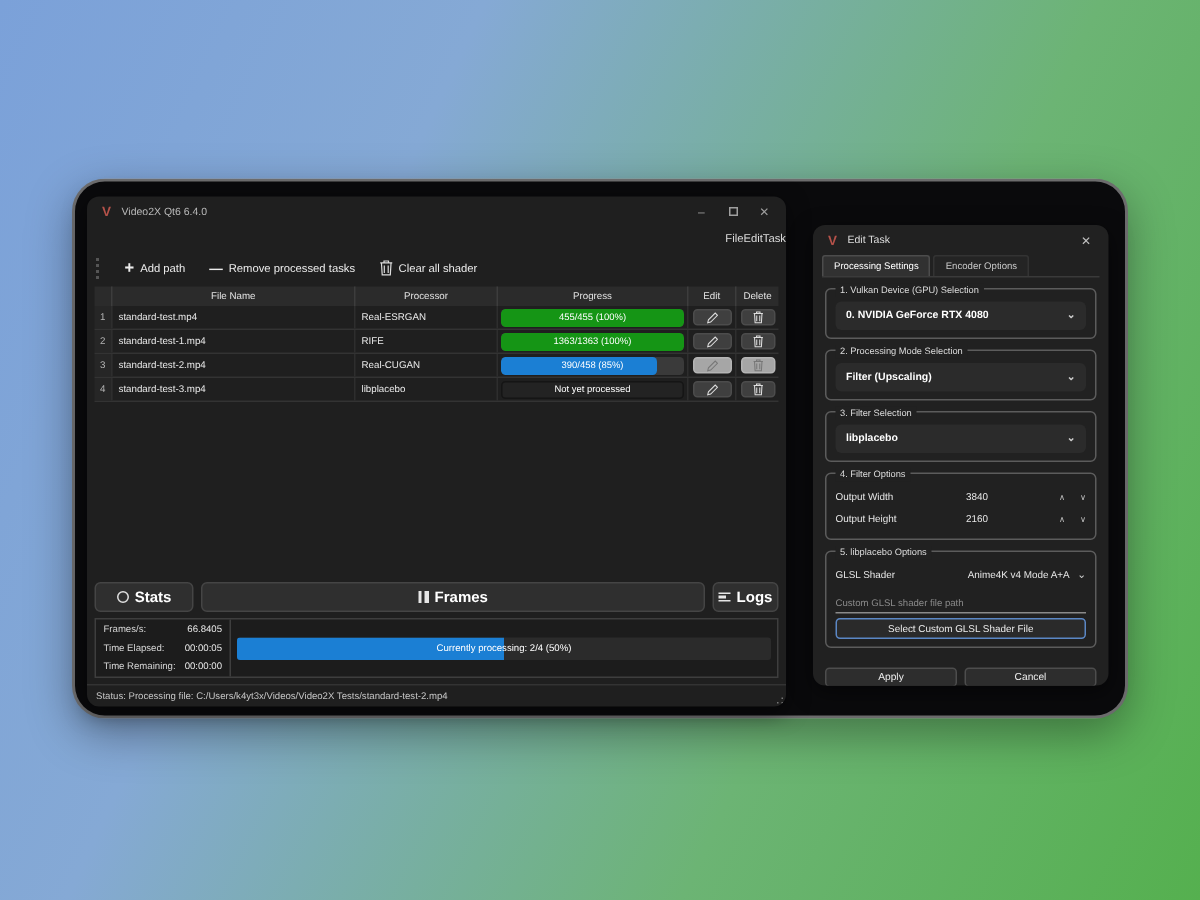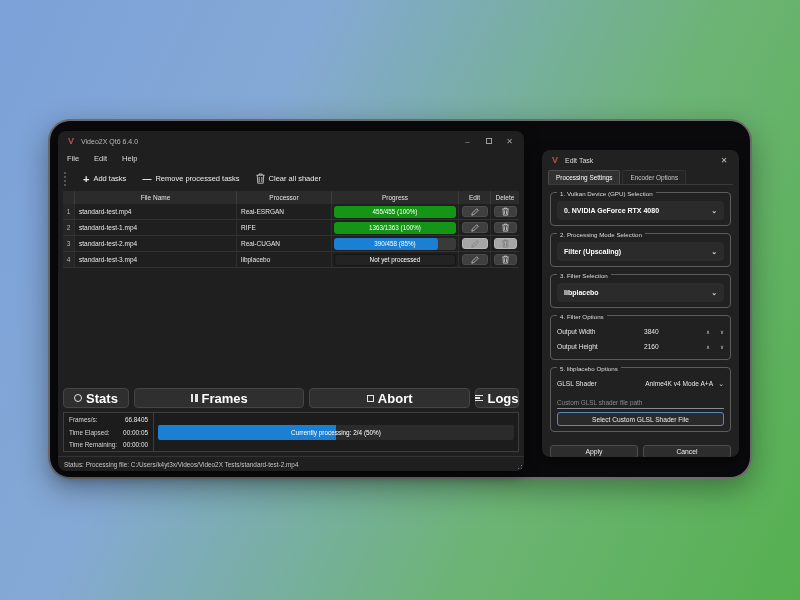--- a/index.html
+++ b/index.html
@@ -21,21 +21,21 @@
     background:#1f1f1f; border-radius:8px; overflow:hidden;
     display:flex; flex-direction:column; color:#e8e8e8;
     box-shadow:0 4px 14px rgba(0,0,0,0.5);
   }
   .titlebar { height:20px; display:flex; align-items:center; padding:0 6px 0 8px; flex:none; }
   .appicon { width:10px; height:10px; color:#b5524a; font-weight:bold; font-size:9px; line-height:10px; text-align:center; flex:none; }
   .titletext { font-size:7px; color:#b9b9b9; margin-left:5px; }
   .winctrls { margin-left:auto; display:flex; align-items:center; gap:4px; }
   .winbtn { width:17px; height:14px; display:flex; align-items:center; justify-content:center; color:#9f9f9f; font-size:8px; }
   .maxglyph { width:6px; height:6px; border:1px solid #9f9f9f; display:block; }
-  .menubar { height:15px; display:flex; align-items:center; gap:15px; padding-left:9px; flex:none; }
+  .menubar { height:15px; display:flex; align-items:center; padding-left:9px; flex:none;justify-content:flex-end; }
   .menuitem { font-size:7.5px; color:#dcdcdc; }
   .toolbar { height:25px; display:flex; align-items:center; gap:16px; padding-left:6px; flex:none; }
   .tb-handle { width:3px; height:14px; border-left:2px dotted #555; flex:none; }
   .tb-item { display:flex; align-items:center; gap:4px; font-size:7.5px; color:#ececec; }
   .tb-plus { font-size:11px; font-weight:bold; line-height:10px; }
   .tb-minus { font-size:9px; font-weight:bold; line-height:10px; }
   .icon-svg { display:block; }
   
   .tablewrap { flex:1; margin:0 5px; display:flex; flex-direction:column; }
   .tgrid { display:grid; grid-template-columns:12px 162px 95px 127px 32px 28px; }
@@ -53,21 +53,21 @@
   .pbar.done .fill { background:#159515; }
   .pbar.processing .fill { background:#1b7fd4; }
   .pbar.pending { background:#232323; border:1px solid #151515; }
   .pbar .ptext { position:relative; font-size:6.3px; color:#fff; z-index:1; }
   .td-btn { padding:2px 2.5px; }
   .cellbtn { width:100%; height:100%; background:#3f3f3f; border:1px solid #4c4c4c; border-radius:3px; display:flex; align-items:center; justify-content:center; color:#d8d8d8; }
   .cellbtn.disabled { background:#a6a6a6; border-color:#b5b5b5; color:#6e6e6e; }
   .tbody-rest { flex:1; }
   
   .ctlrow { display:flex; gap:5px; margin:5px 5px 0; height:20px; flex:none; }
-  .ctlbtn { background:#2f2f2f; border:1px solid #454545; border-radius:4px; color:#fff; font-weight:bold; font-size:13px; display:flex; align-items:center; justify-content:center; gap:4px; }
+  .ctlbtn { background:#2f2f2f; border:1px solid #454545; border-radius:4px; color:#fff; font-weight:bold; font-size:10px; display:flex; align-items:center; justify-content:center; gap:4px; }
   .btn-stats { width:66px; flex:none; }
   .btn-pause { flex:172; }
   .btn-abort { flex:162; }
   .btn-logs { width:44px; flex:none; }
   .ico-ring { width:8px; height:8px; border:1px solid #e0e0e0; border-radius:50%; display:block; }
   .ico-pause { display:flex; gap:2px; }
   .ico-pause i { width:2.5px; height:8px; background:#e6e6e6; display:block; }
   .ico-stop { width:7px; height:7px; border:1.4px solid #e6e6e6; display:block; }
   .ico-lines { display:flex; flex-direction:column; gap:1.5px; }
   .ico-lines i { height:1.2px; background:#e6e6e6; display:block; }
@@ -130,28 +130,28 @@
         <span class="winbtn">
             <i class="maxglyph"></i>
           </span>
         <span class="winbtn">✕</span>
       </span>
     </div>
 
     <div class="menubar">
       <span class="menuitem">File</span>
       <span class="menuitem">Edit</span>
-      <span class="menuitem">Help</span>
+      <span class="menuitem">Task</span>
     </div>
 
     <div class="toolbar">
       <span class="tb-handle"></span>
       <span class="tb-item">
         <span class="tb-plus">+</span>
-        <span>Add tasks</span>
+        <span>Add path</span>
       </span>
       <span class="tb-item">
         <span class="tb-minus">—</span>
         <span>Remove processed tasks</span>
       </span>
       <span class="tb-item">
         <svg class="icon-svg" width="9" height="11" viewBox="0 0 9 11">
             <path d="M0.5 2.2h8M3 2.2V1h3v1.2M1.3 2.2l.5 8h5.4l.5-8M3.2 4v5M5.8 4v5" stroke="#ddd" stroke-width="0.8" fill="none"></path>
           </svg>
         <span>Clear all shader</span>
@@ -279,24 +279,20 @@
         <i class="ico-ring"></i>
         <span>Stats</span>
       </div>
       <div class="ctlbtn btn-pause">
         <span class="ico-pause">
             <i></i>
             <i></i>
           </span>
         <span>Frames</span>
       </div>
-      <div class="ctlbtn btn-abort">
-        <i class="ico-stop"></i>
-        <span>Abort</span>
-      </div>
       <div class="ctlbtn btn-logs">
         <span class="ico-lines">
             <i></i>
             <i></i>
             <i></i>
           </span>
         <span>Logs</span>
       </div>
     </div>
 

